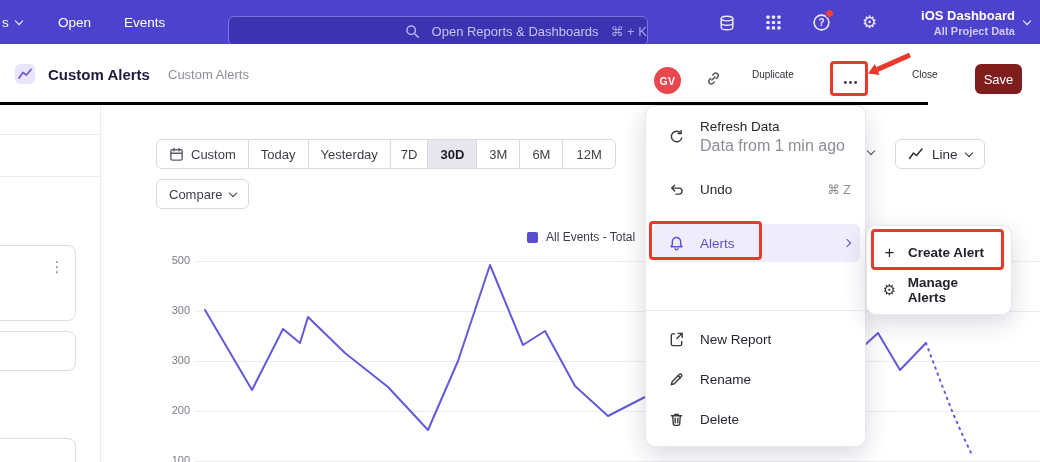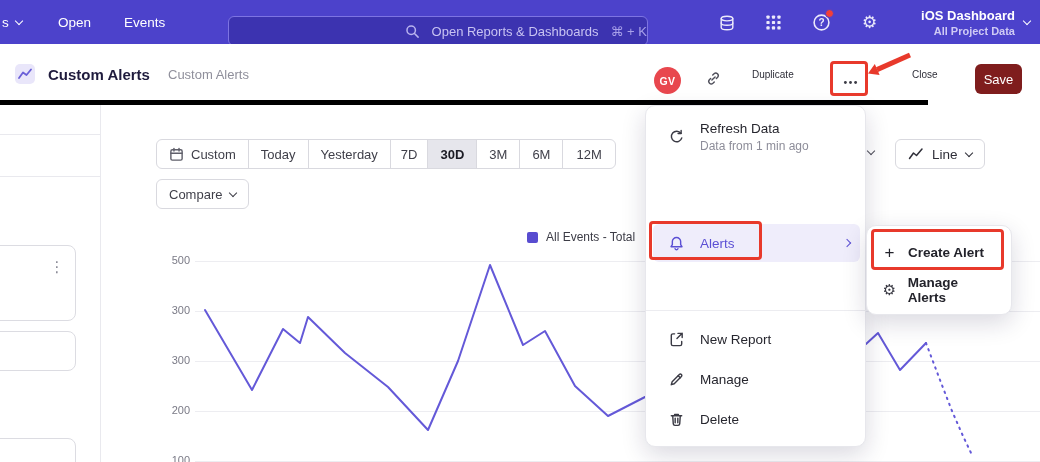--- a/index.html
+++ b/index.html
@@ -18,21 +18,21 @@
   .gear-glyph { font-size:17px; line-height:1; font-family:"DejaVu Sans",sans-serif; }
   .project-switcher { position:absolute; right:6px; top:4px; height:36px; display:flex; align-items:center; gap:9px; cursor:pointer; padding:0 4px; }
   .proj-title { color:#fff; font-weight:bold; font-size:13px; text-align:right;padding-left:12px; }
   .proj-sub { color:#cfcaf4; font-size:11px; font-weight:bold; text-align:right; margin-top:2px; }
 
   .chev { display:inline-block; width:6px; height:6px; border-right:1.7px solid currentColor; border-bottom:1.7px solid currentColor; }
   .chev.down { transform:rotate(45deg); margin-top:-3px; }
   .chev.right { transform:rotate(-45deg); }
 
   
-  .pagehead { position:absolute; left:0; top:44px; width:928px; height:61px; background:#fff; border-bottom:5px solid #000000; z-index:20; }
+  .pagehead { position:absolute; left:0; top:44px; width:928px; height:61px; background:#fff; border-bottom:3px solid #000000; z-index:20; }
   .insights-icon { position:absolute; left:14px; top:19px; }
   .page-title { position:absolute; left:48px; top:0; height:60px; display:flex; align-items:center; font-size:15px; font-weight:bold; color:#1f1b3d; }
   .breadcrumb { position:absolute; left:168px; top:0; height:60px; display:flex; align-items:center; font-size:13px; color:#8f8f9b; }
   .avatar { position:absolute; left:654px; top:23px; width:27px; height:27px; border-radius:50%; background:#e8474e; color:#fff; font-size:10.5px; font-weight:bold; display:flex; align-items:center; justify-content:center; letter-spacing:.4px; cursor:pointer; }
   .hdr-icon { position:absolute; top:26px; width:17px; height:17px; color:#4f4f5a; cursor:pointer; }
   .hdr-action { position:absolute; top:0; height:60px; display:flex; align-items:center; font-size:10px; color:#2e2e38; cursor:pointer; }
   .more-btn { position:absolute; left:835px; top:24px; width:30px; height:29px; display:flex; align-items:center; justify-content:center; color:#3c3c46; cursor:pointer; border-radius:5px; }
   .save-btn { position:absolute; left:975px; top:20px; width:47px; height:30px; border:none; border-radius:6px; background:#7f1d1d; color:#fff; font-size:13px; font-family:inherit; cursor:pointer; }
 
   
@@ -58,21 +58,21 @@
   .ylabel { position:absolute; left:156px; width:34px; text-align:right; font-size:11px; color:#7a7a86; }
   .chart-svg { position:absolute; left:0; top:0; width:1040px; height:462px; z-index:5; pointer-events:none; }
 
   
   .menu { position:absolute; left:645px; top:105px; width:221px; height:342px; background:#fff; border:1px solid #e7e7ec; border-radius:10px; box-shadow:0 8px 24px rgba(25,20,60,.16); z-index:30; }
   .menu-row { position:absolute; left:0; width:221px; height:38px; display:flex; align-items:center; padding:0 16px 0 22px; gap:15px; font-size:13.5px; color:#26262e; cursor:pointer; }
   .menu-row.tall { height:46px; }
   .micon { width:17px; height:17px; flex:0 0 17px; color:#3a3a44; }
   .menu-row.active { left:7px; width:207px; padding:0 10px 0 15px; background:#efedfb; border-radius:6px; color:#5b4fd4; }
   .menu-row.active .micon { color:#5b4fd4; }
-  .msub { font-size:12px; color:#8d8d99; margin-top:3px; }
+  .msub { font-size:16px; color:#8d8d99; margin-top:3px; }
   .mright { margin-left:auto; color:#8d8d99; font-size:12.5px; }
   .menu-row.active .mright { color:#5b4fd4; }
   .menu-divider { position:absolute; left:0; width:221px; height:1px; background:#ececf0; }
 
   
   .submenu { position:absolute; left:866px; top:225px; width:146px; height:90px; background:#fff; border:1px solid #e7e7ec; border-radius:10px; box-shadow:0 8px 24px rgba(25,20,60,.16); z-index:31; }
   .submenu-row { position:absolute; left:6px; width:134px; height:34px; display:flex; align-items:center; gap:11px; padding:0 9px; font-size:13.5px; font-weight:600; color:#23232b; border-radius:6px; cursor:pointer; }
   .plus-glyph { font-size:17px; font-weight:400; line-height:1; width:15px; text-align:center; }
   .subgear-glyph { font-size:15px; line-height:1; width:15px; text-align:center; font-family:"DejaVu Sans",sans-serif; color:#3a3a44; }
 
@@ -235,20 +235,28 @@
       <svg class="micon" viewBox="0 0 18 18">
         <path d="M13.7 4.6A5.6 5.6 0 1 0 14.6 9.4"></path>
         <polyline points="13.9,1.6 13.9,4.8 10.7,4.8"></polyline>
       </svg>
       <div>
         <div>Refresh Data</div>
         <div class="msub">Data from 1 min ago</div>
       </div>
     </div>
 
+    <div class="menu-row" style="top:64px">
+      <svg class="micon" viewBox="0 0 18 18">
+        <path d="M4.5 7.5h7.2a3.2 3.2 0 0 1 0 6.4H8.5"></path>
+        <polyline points="7,4.5 4,7.5 7,10.5"></polyline>
+      </svg>
+      <span>Undo</span>
+      <span class="mright">⌘ Z</span>
+    </div>
 
     <div class="menu-row active" style="top:118px">
       <svg class="micon" viewBox="0 0 18 18">
         <path d="M9 2.6a4.4 4.4 0 0 0-4.4 4.4v3.2L3.2 12.4h11.6L13.4 10.2V7a4.4 4.4 0 0 0-4.4-4.4z"></path>
         <path d="M7.5 14.6a1.6 1.6 0 0 0 3 0"></path>
       </svg>
       <span>Alerts</span>
       <i class="chev right mright"></i>
     </div>
 
@@ -261,21 +269,21 @@
         <path d="M10.5 2.5H15V7M15 2.5 9.5 8"></path>
       </svg>
       <span>New Report</span>
     </div>
 
     <div class="menu-row" style="top:254px">
       <svg class="micon" viewBox="0 0 18 18">
         <path d="M3.5 14.5l.9-3.2 7.6-7.6a1.55 1.55 0 0 1 2.2 2.2l-7.6 7.6-3.1 1z"></path>
         <path d="M10.8 4.9l2.2 2.2"></path>
       </svg>
-      <span>Manage</span>
+      <span>Rename</span>
     </div>
 
     <div class="menu-row" style="top:294px">
       <svg class="micon" viewBox="0 0 18 18">
         <path d="M3.5 5h11M7 5V3.6h4V5M5 5l.6 8.7a1.7 1.7 0 0 0 1.7 1.5h3.4a1.7 1.7 0 0 0 1.7-1.5L13 5"></path>
         <path d="M7.6 7.5v5M10.4 7.5v5"></path>
       </svg>
       <span>Delete</span>
     </div>
   </div>

